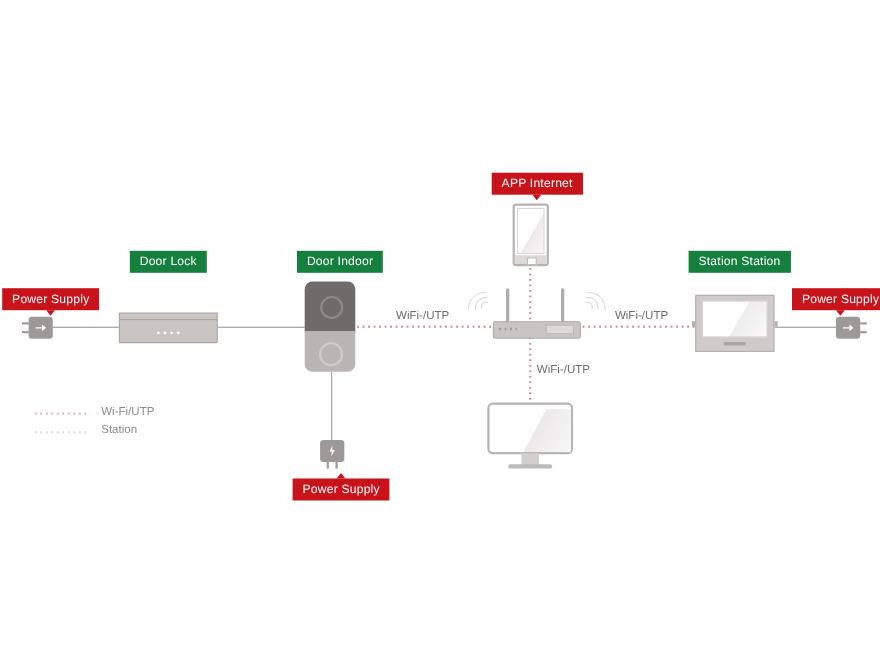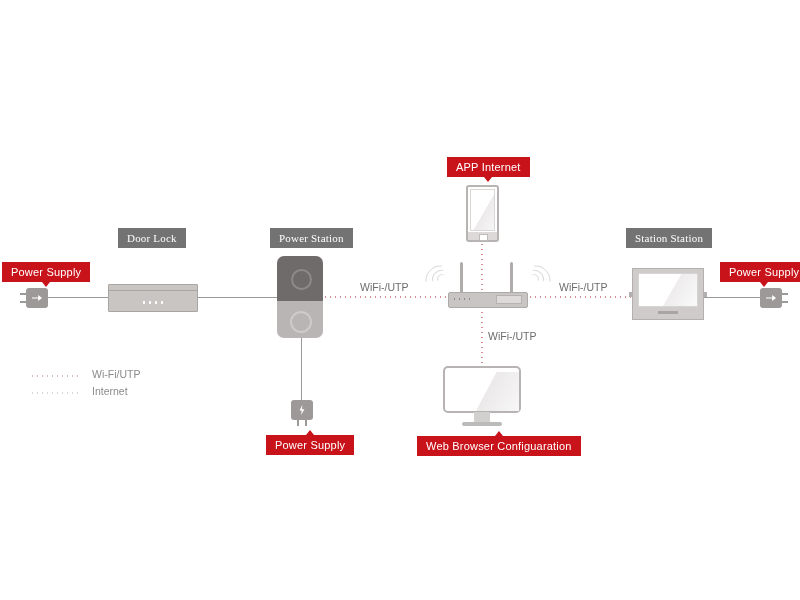--- a/index.html
+++ b/index.html
@@ -15,21 +15,21 @@
   
   .lbl{
     position:absolute;
     color:#ffffff;
     font-size:11px;
     line-height:16px;
     padding:2px 9px;
     white-space:nowrap;
     letter-spacing:.2px;
   }
-  .lbl.gray{background:#737373;font-family:Liberation Serif, serif;}
+  .lbl.gray{background:#15803d;}
   .lbl.red{background:#c9131b;}
   .lbl .tip{
     position:absolute;
     left:50%;
     margin-left:-4px;
     width:0;height:0;
     border-left:4px solid transparent;
     border-right:4px solid transparent;
   }
   .lbl.red .tip.down{bottom:-5px;border-top:5px solid #c9131b;}
@@ -304,21 +304,21 @@
     <div class="bolt"></div>
     <div class="prong" style="left:6px;"></div>
     <div class="prong" style="left:14px;"></div>
   </div>
 
   <div class="lbl gray" style="left:118px;top:228px;">
     <span>Door Lock</span>
   </div>
 
   <div class="lbl gray" style="left:270px;top:228px;">
-    <span>Power Station</span>
+    <span>Door Indoor</span>
   </div>
 
   <div class="lbl gray" style="left:626px;top:228px;">
     <span>Station Station</span>
   </div>
 
   <div class="lbl red" style="left:447px;top:157px;">
     <span>APP Internet</span>
     <i class="tip down"></i>
   </div>
@@ -331,35 +331,31 @@
   <div class="lbl red" style="left:720px;top:262px;">
     <span>Power Supply</span>
     <i class="tip down"></i>
   </div>
 
   <div class="lbl red" style="left:266px;top:435px;">
     <span>Power Supply</span>
     <i class="tip up"></i>
   </div>
 
-  <div class="lbl red" style="left:417px;top:436px;">
-    <span>Web Browser Configuaration</span>
-    <i class="tip up"></i>
-  </div>
 
   <div class="linktext" style="left:360px;top:281px;">WiFi-/UTP</div>
 
   <div class="linktext" style="left:559px;top:281px;">WiFi-/UTP</div>
 
   <div class="linktext" style="left:488px;top:330px;">WiFi-/UTP</div>
 
   <div id="legend">
     <div class="legend-row">
       <div class="legend-swatch"></div>
       <div class="legend-text">Wi-Fi/UTP</div>
     </div>
     <div class="legend-row">
       <div class="legend-swatch internet"></div>
-      <div class="legend-text">Internet</div>
+      <div class="legend-text">Station</div>
     </div>
   </div>
 
 </div>
 
 </body></html>

